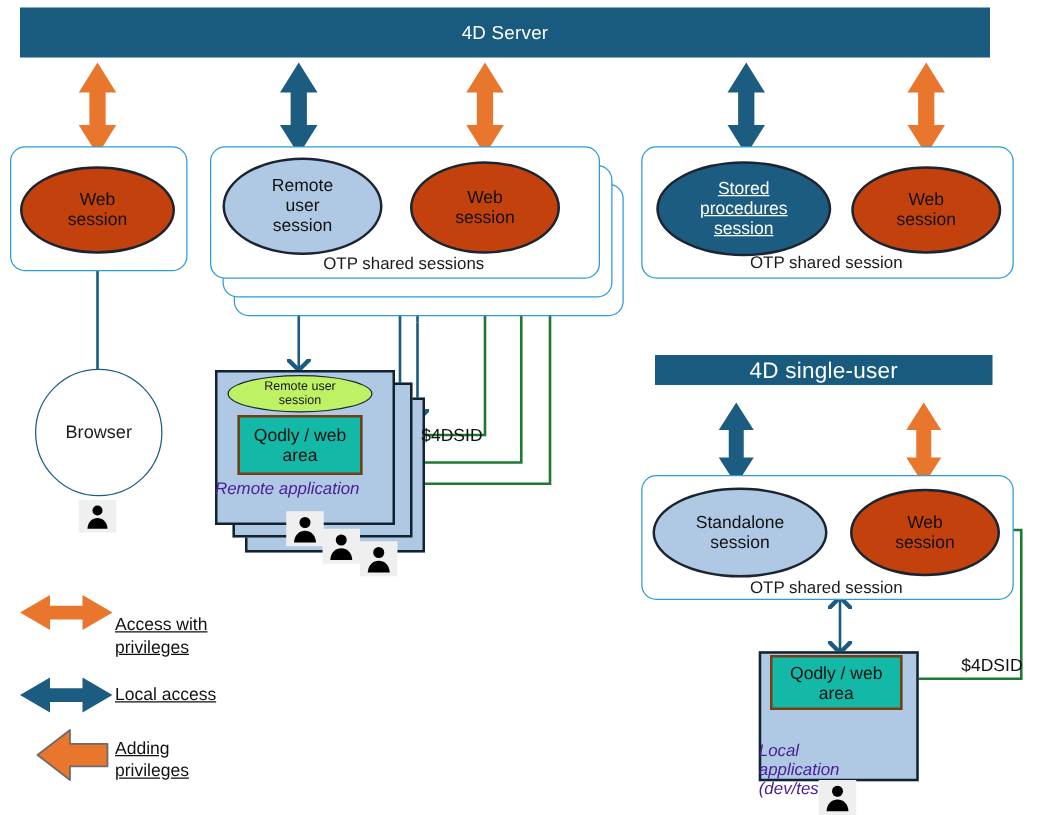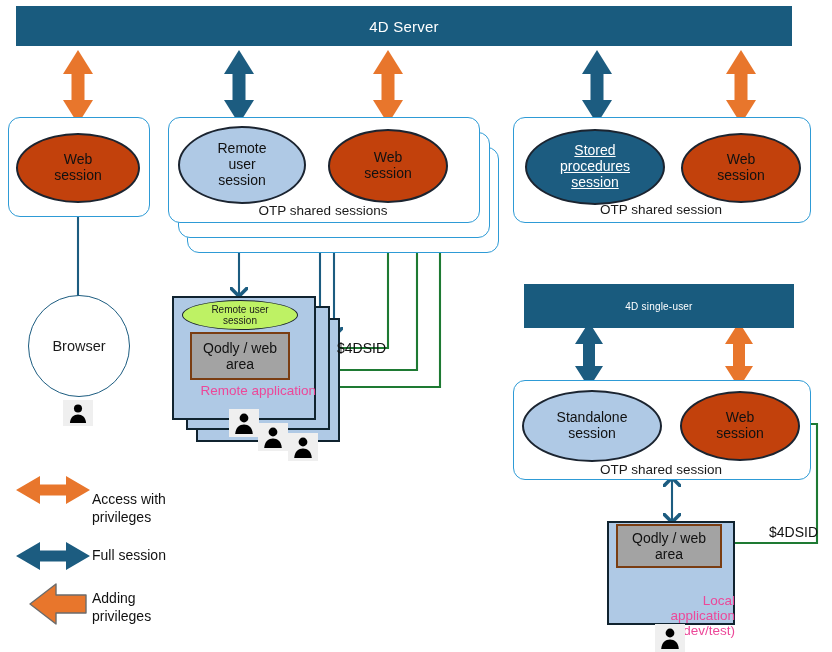--- a/index.html
+++ b/index.html
@@ -10,21 +10,21 @@
   }
   .stage{position:absolute;left:0;top:0;width:832px;height:652px;}
 
   
   .server-bar{
     position:absolute;background:#195B7E;color:#ffffff;
     display:flex;align-items:center;justify-content:center;
     font-size:15px;letter-spacing:.2px;
   }
   #server-bar-4d{left:16px;top:6px;width:776px;height:40px;}
-  #server-bar-single{left:524px;top:284px;width:270px;height:44px;font-size:10px;text-align:center;}
+  #server-bar-single{left:524px;top:284px;width:270px;height:24px;font-size:18px;text-align:center;}
 
   
   .otp-box{
     position:absolute;border:1.3px solid #2E9BD6;border-radius:12px;
     background:#ffffff;
   }
   .otp-label{
     position:absolute;font-size:13.5px;color:#1a1a1a;white-space:nowrap;
     text-align:center;
   }
@@ -45,38 +45,38 @@
     position:absolute;border-radius:50%;border:1.8px solid #1C5C80;background:#fff;
     display:flex;align-items:center;justify-content:center;font-size:14.5px;
   }
 
   
   .app-box{
     position:absolute;background:#AFC9E5;border:2.2px solid #10232F;
     box-sizing:border-box;
   }
   .app-label{
-    position:absolute;font-size:13.5px;text-align:right;color:#ec4899;
-    white-space:pre-line;line-height:1.12;
+    position:absolute;font-size:13.5px;text-align:left;color:#4c1d95;
+    white-space:pre-line;line-height:1.12;font-style:italic;
   }
   .qodly-box{
-    position:absolute;background:#a3a3a3;border:2px solid #7a3d12;
+    position:absolute;background:#14b8a6;border:2px solid #7a3d12;
     display:flex;align-items:center;justify-content:center;text-align:center;
     font-size:14px;line-height:1.15;color:#111;box-sizing:border-box;
   }
 
   
   .person{
     position:absolute;background:#EFEFEF;display:flex;align-items:center;
     justify-content:center;color:#000;
   }
   .sid-label{position:absolute;font-size:14px;color:#111;}
 
   
-  .legend-text{position:absolute;font-size:14px;color:#111;white-space:pre-line;line-height:1.25;}
+  .legend-text{position:absolute;font-size:14px;color:#111;white-space:pre-line;line-height:1.25;text-decoration:underline;}
 
   svg.overlay{position:absolute;left:0;top:0;width:832px;height:652px;pointer-events:none;}
 </style>
 </head>
 <body>
 
 <div class="stage">
 
   <svg class="overlay" viewBox="0 0 832 652">
     <defs>
@@ -261,17 +261,17 @@
   <div class="person" style="left:655px;top:624px;width:30px;height:28px;">
     <svg width="24" height="24" viewBox="0 0 24 24">
       <circle cx="12" cy="7" r="4.4" fill="#000"></circle>
       <path d="M3.2,23 C3.6,16.6 7.6,13.6 12,13.6 C16.4,13.6 20.4,16.6 20.8,23 Z" fill="#000"></path>
     </svg>
   </div>
   <div class="sid-label" style="left:769px;top:524px;">$4DSID</div>
 
   <div class="legend-text" style="left:92px;top:491px;">Access with
 privileges</div>
-  <div class="legend-text" style="left:92px;top:547px;">Full session</div>
+  <div class="legend-text" style="left:92px;top:547px;">Local access</div>
   <div class="legend-text" style="left:92px;top:590px;">Adding
 privileges</div>
 
 </div>
 
 </body></html>

